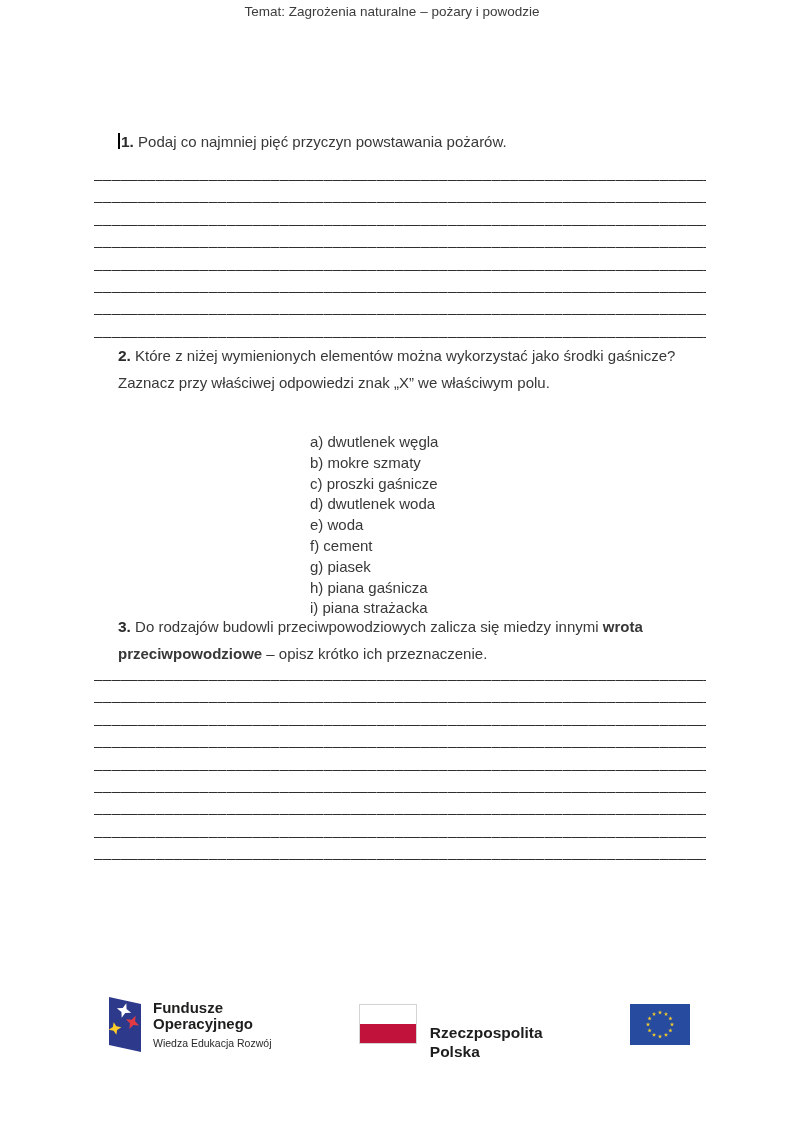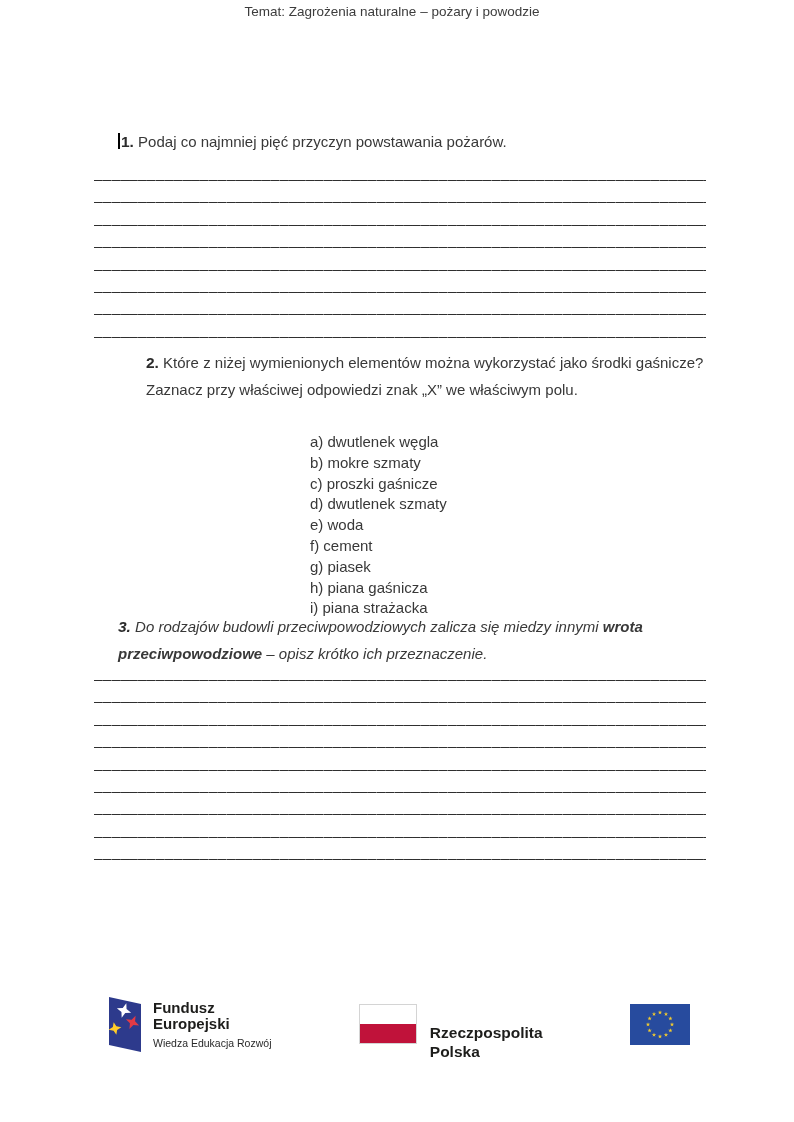--- a/index.html
+++ b/index.html
@@ -31,22 +31,22 @@
     color: #383838;
     line-height: 21px;
     padding-left: 24px;
   }
   .q-heading .qnum {
     font-size: 15.5px;
     font-weight: bold;
     color: #2b2b2b;
   }
   .q1 { top: 131px; }
-  .q2 { top: 350px; line-height: 26.5px; margin-left: 28px; }
-  .q3 { top: 614px; line-height: 26.5px; font-style: italic; }
+  .q2 { top: 343px; line-height: 26.5px; }
+  .q3 { top: 614px; line-height: 26.5px; }
   .caret {
     display: inline-block;
     width: 2px;
     height: 16px;
     background: #000000;
     vertical-align: -2px;
     margin-right: 1px;
   }
   .blanks {
     position: absolute;
@@ -134,21 +134,21 @@
     </div>
 
   <div class="q-heading q2">
     <b class="qnum">2.</b>
     <span>Które z niżej wymienionych elementów można wykorzystać jako środki gaśnicze? Zaznacz przy właściwej odpowiedzi znak „X” we właściwym polu.</span>
   </div>
   <div class="options">
       <div class="option-item">a) dwutlenek węgla</div>
       <div class="option-item">b) mokre szmaty</div>
       <div class="option-item">c) proszki gaśnicze</div>
-      <div class="option-item">d) dwutlenek szmaty</div>
+      <div class="option-item">d) dwutlenek woda</div>
       <div class="option-item">e) woda</div>
       <div class="option-item">f) cement</div>
       <div class="option-item">g) piasek</div>
       <div class="option-item">h) piana gaśnicza</div>
       <div class="option-item">i) piana strażacka</div>
     </div>
 
   <div class="q-heading q3">
     <b class="qnum">3.</b>
     <span>Do rodzajów budowli przeciwpowodziowych zalicza się miedzy innymi</span>
@@ -173,22 +173,22 @@
   <div class="logos">
 
     <div class="logo-group">
       <svg width="40" height="58" viewBox="0 0 40 58">
         <polygon points="5,2 37,9 37,57 5,50" fill="#2d3a8c"></polygon>
         <polygon points="20,8 22,13.4 27.5,15.5 22,17.6 20,23 18,17.6 12.5,15.5 18,13.4" fill="#ffffff" transform="rotate(18 20 15.5)"></polygon>
         <polygon points="11,27 12.8,31.7 17.5,33.5 12.8,35.3 11,40 9.2,35.3 4.5,33.5 9.2,31.7" fill="#ffcc29" transform="rotate(-12 11 33.5)"></polygon>
         <polygon points="28.5,20 30.4,25.3 35.8,27.3 30.4,29.3 28.5,34.6 26.6,29.3 21.2,27.3 26.6,25.3" fill="#e23a45" transform="rotate(25 28.5 27.3)"></polygon>
       </svg>
       <div class="logo-text fe-text">
-        <div class="fe-title">Fundusz</div>
-        <div class="fe-title">Europejski</div>
+        <div class="fe-title">Fundusze</div>
+        <div class="fe-title">Operacyjnego</div>
         <div class="fe-sub">Wiedza Edukacja Rozwój</div>
       </div>
     </div>
 
     <div class="logo-group">
       <div class="pl-flag">
         <div class="white"></div>
         <div class="red"></div>
       </div>
       <div class="logo-text pl-text">

